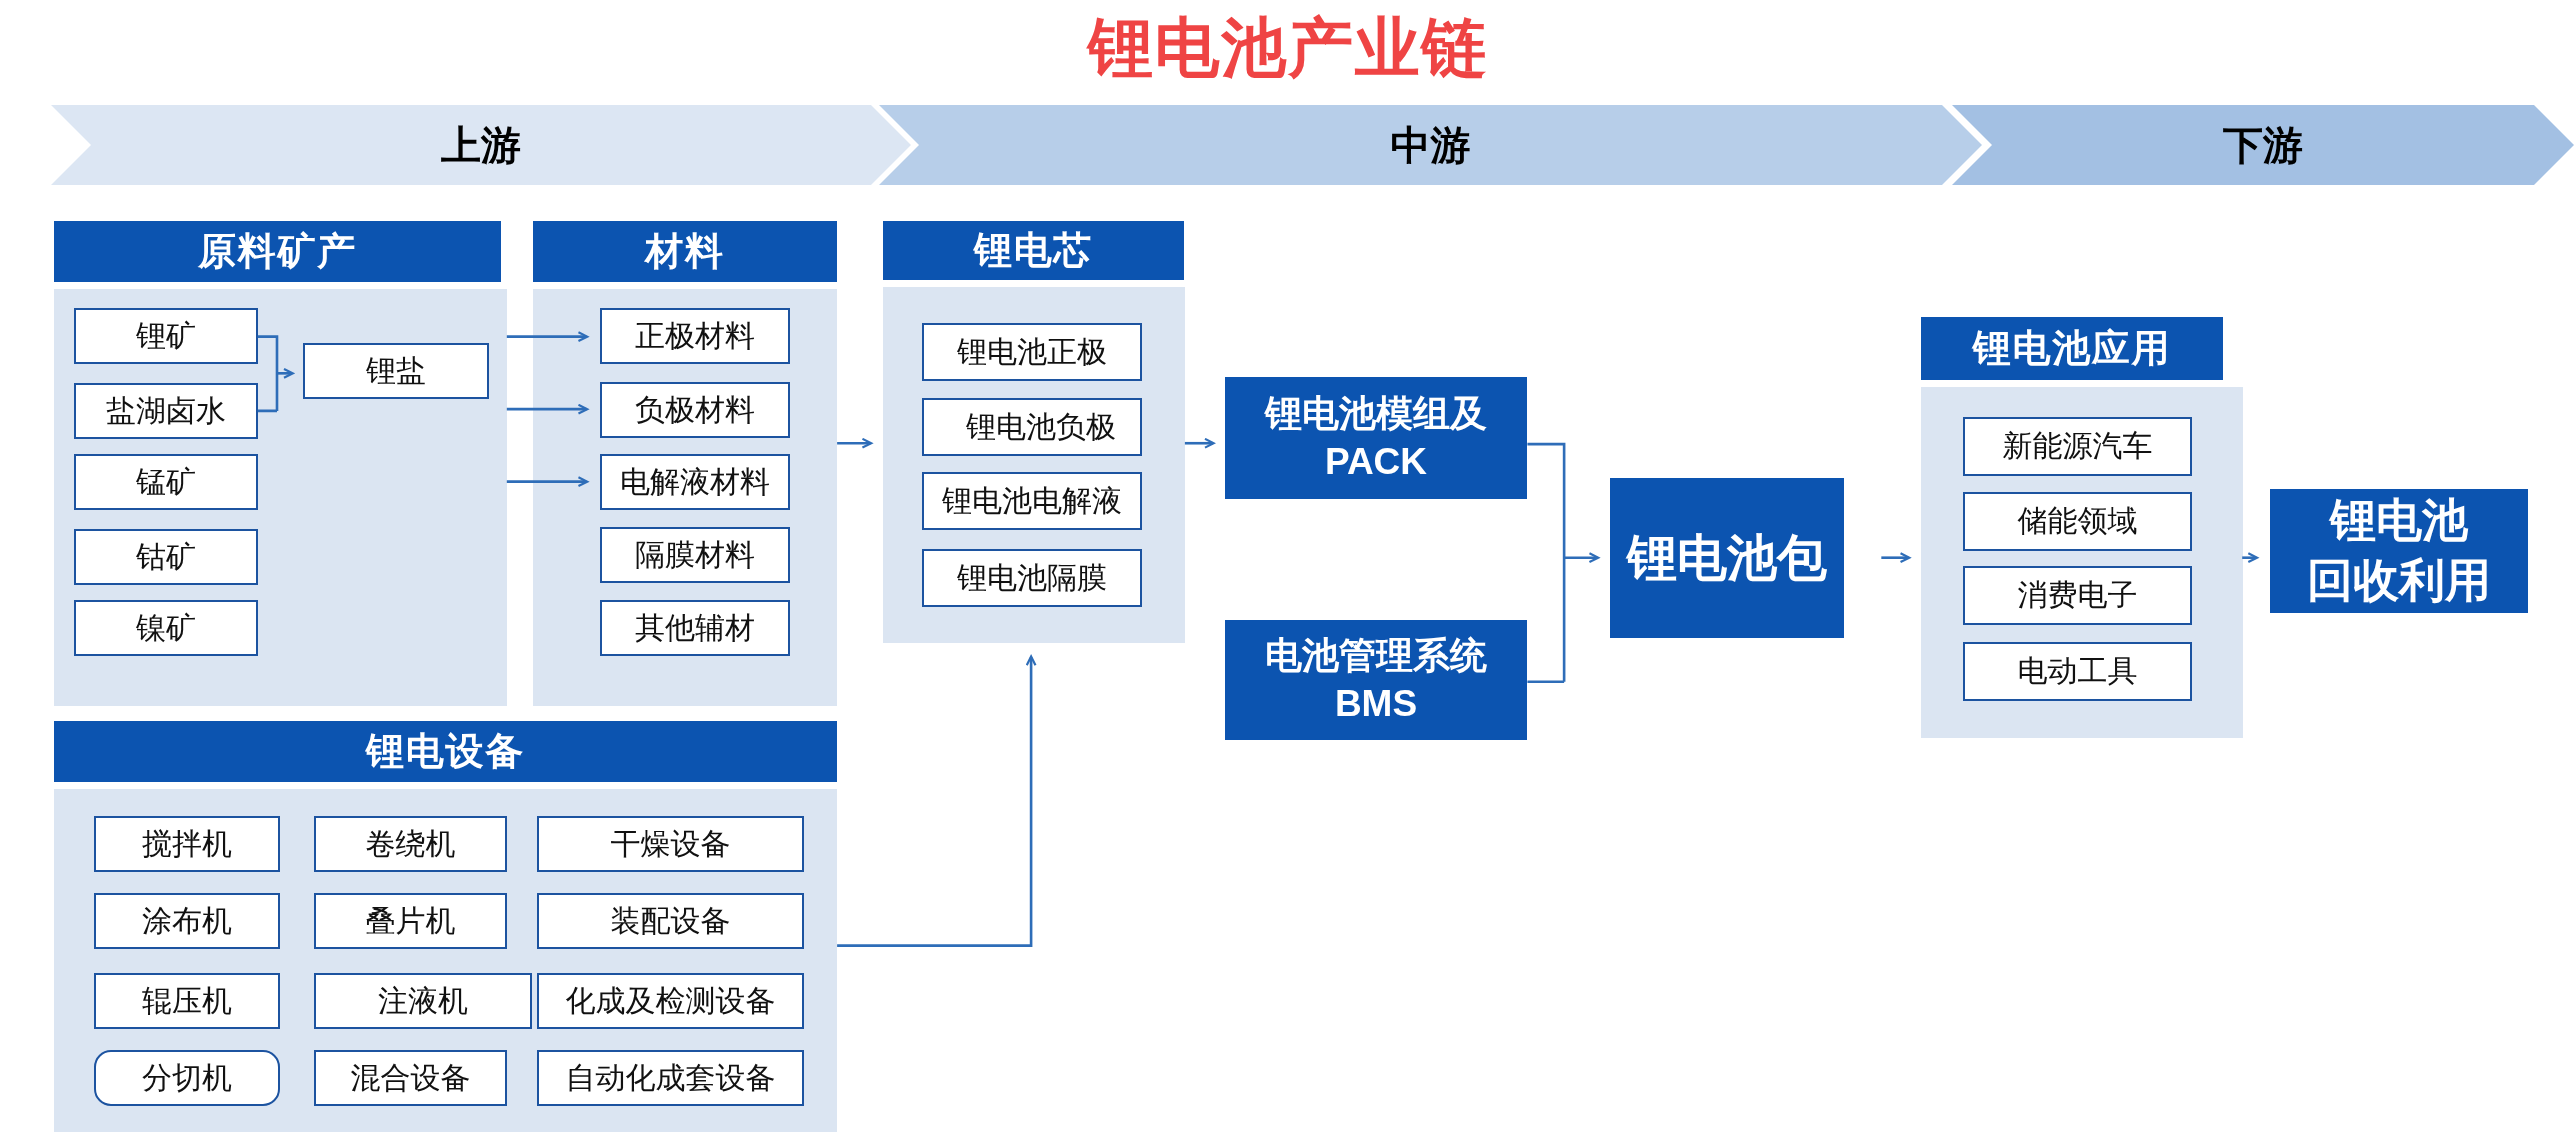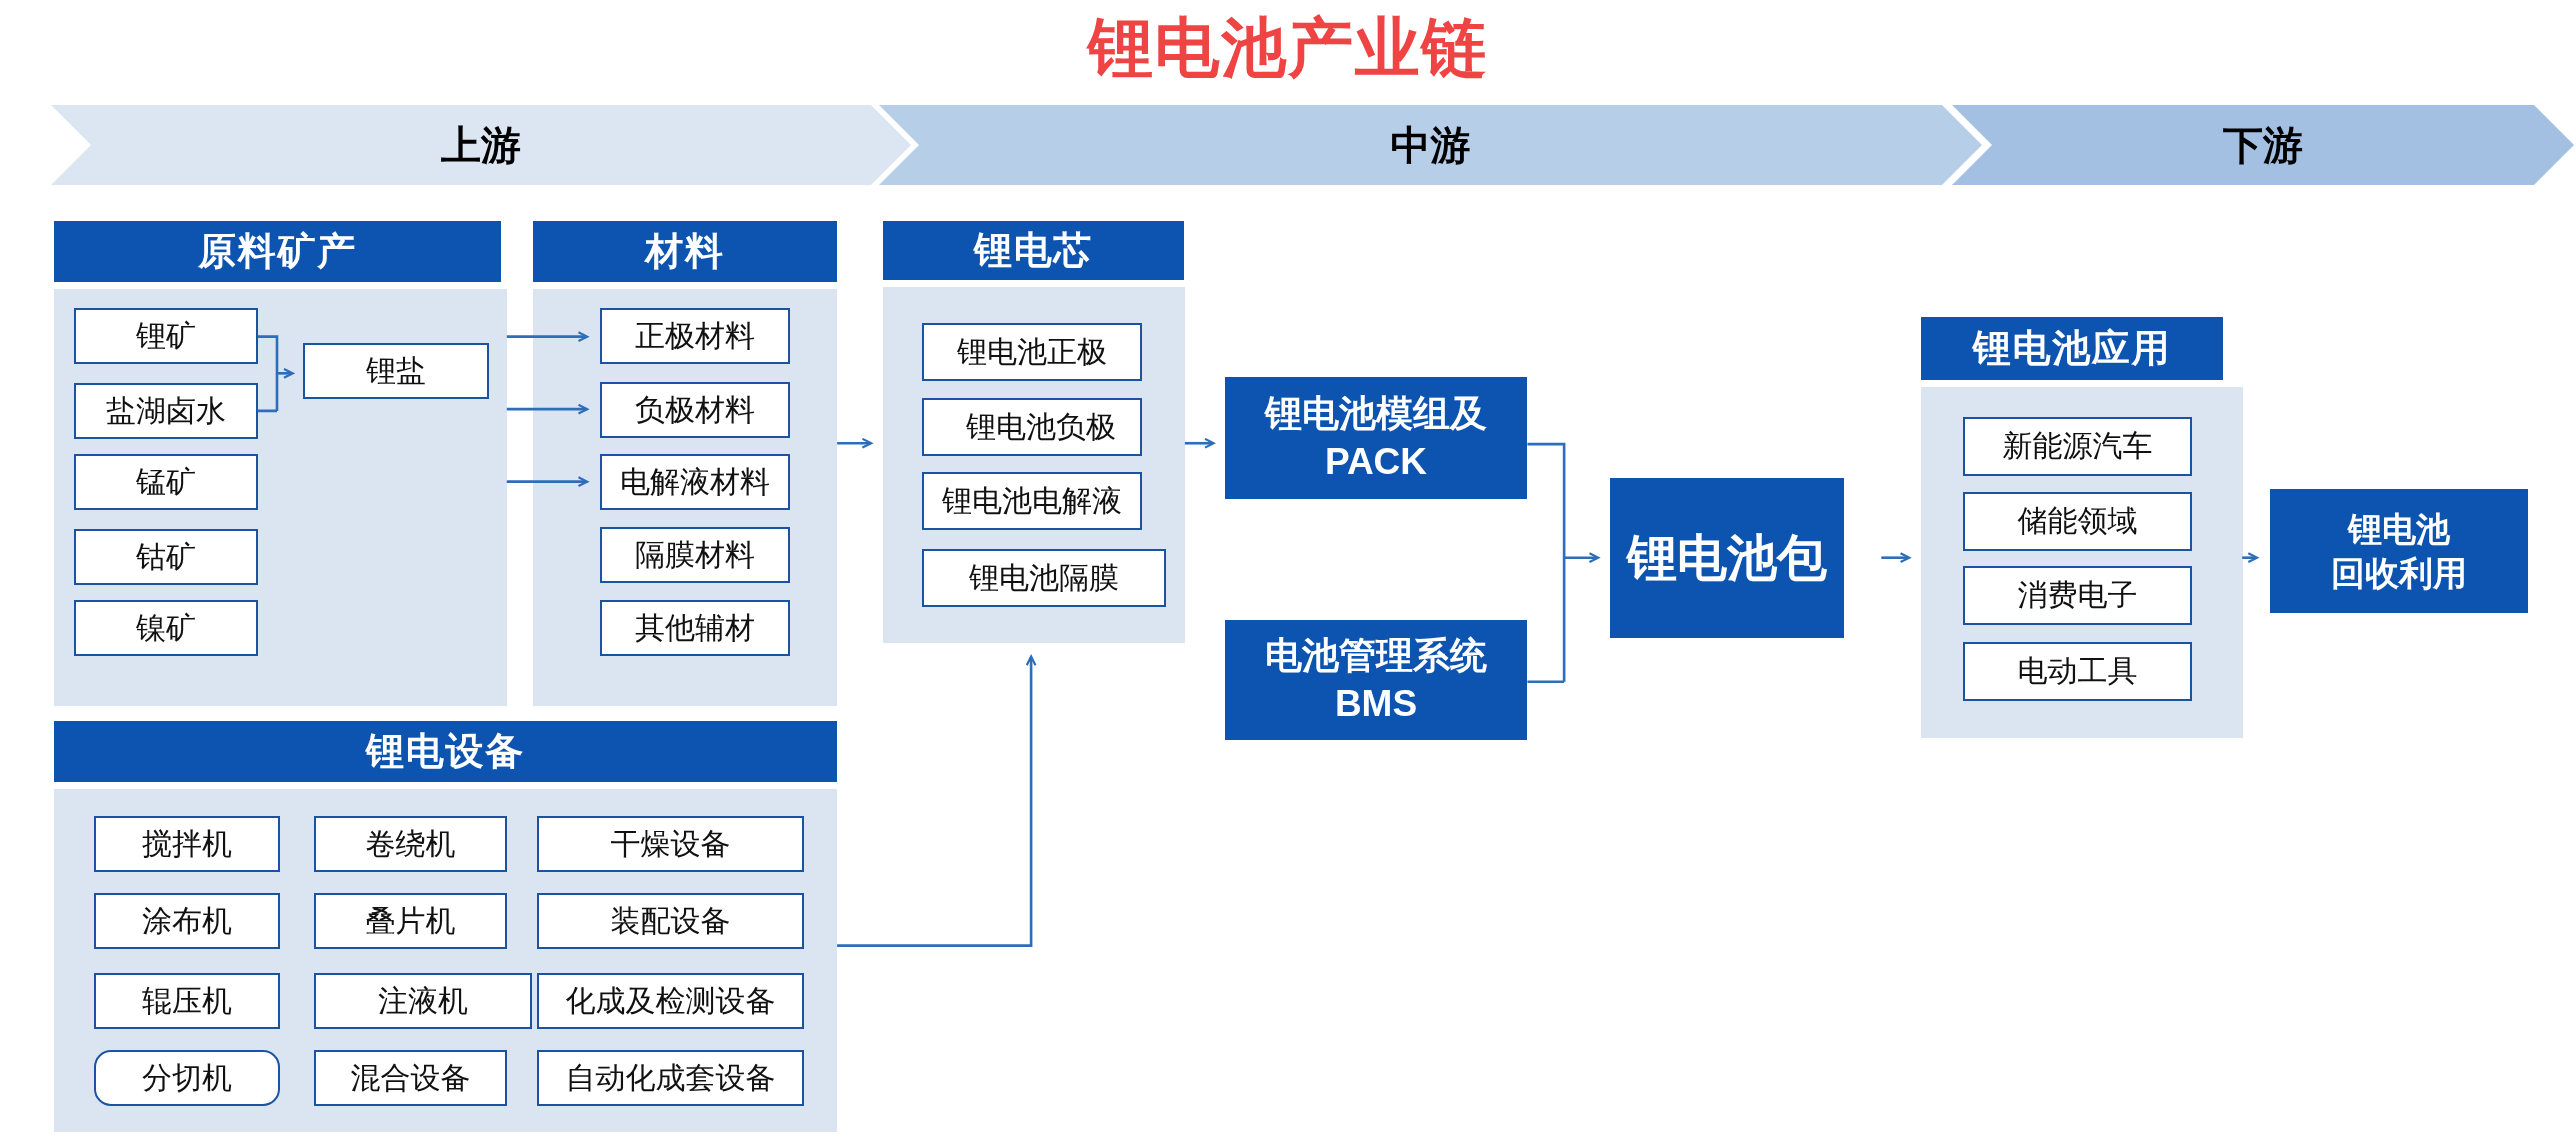--- a/index.html
+++ b/index.html
@@ -66,21 +66,21 @@
   <div class="wbox" style="left:600px;top:382px;width:190px;height:56px;">负极材料</div>
   <div class="wbox" style="left:600px;top:454px;width:190px;height:56px;">电解液材料</div>
   <div class="wbox" style="left:600px;top:527px;width:190px;height:56px;">隔膜材料</div>
   <div class="wbox" style="left:600px;top:600px;width:190px;height:56px;">其他辅材</div>
 
   <div class="hdr" style="left:883px;top:221px;width:301px;height:59px;">锂电芯</div>
   <div class="panel" style="left:883px;top:287px;width:302px;height:356px;"></div>
   <div class="wbox" style="left:922px;top:323px;width:220px;height:58px;">锂电池正极</div>
   <div class="wbox" style="left:922px;top:398px;width:220px;height:58px;padding-left:18px;">锂电池负极</div>
   <div class="wbox" style="left:922px;top:472px;width:220px;height:58px;">锂电池电解液</div>
-  <div class="wbox" style="left:922px;top:549px;width:244px;height:58px;">锂电池隔膜</div>
+  <div class="wbox" style="left:922px;top:549px;width:220px;height:58px;">锂电池隔膜</div>
 
   <div class="hdr" style="left:54px;top:721px;width:783px;height:61px;">锂电设备</div>
   <div class="panel" style="left:54px;top:789px;width:783px;height:343px;"></div>
   <div class="wbox" style="left:94px;top:816px;width:186px;height:56px;">搅拌机</div>
   <div class="wbox" style="left:314px;top:816px;width:193px;height:56px;">卷绕机</div>
   <div class="wbox" style="left:537px;top:816px;width:267px;height:56px;">干燥设备</div>
   <div class="wbox" style="left:94px;top:893px;width:186px;height:56px;">涂布机</div>
   <div class="wbox" style="left:314px;top:893px;width:193px;height:56px;">叠片机</div>
   <div class="wbox" style="left:537px;top:893px;width:267px;height:56px;">装配设备</div>
   <div class="wbox" style="left:94px;top:973px;width:186px;height:56px;">辊压机</div>
@@ -102,21 +102,21 @@
     <span>锂电池包</span>
   </div>
 
   <div class="hdr" style="left:1921px;top:317px;width:302px;height:63px;">锂电池应用</div>
   <div class="panel" style="left:1921px;top:387px;width:322px;height:351px;"></div>
   <div class="wbox" style="left:1963px;top:417px;width:229px;height:59px;">新能源汽车</div>
   <div class="wbox" style="left:1963px;top:492px;width:229px;height:59px;">储能领域</div>
   <div class="wbox" style="left:1963px;top:566px;width:229px;height:59px;">消费电子</div>
   <div class="wbox" style="left:1963px;top:642px;width:229px;height:59px;">电动工具</div>
 
-  <div class="bnode" style="left:2270px;top:489px;width:258px;height:124px;font-size:34px;">
+  <div class="bnode" style="left:2270px;top:489px;width:258px;height:124px;font-size:46px;">
     <span>锂电池</span>
     <span>回收利用</span>
   </div>
 
   <svg class="connectors" viewBox="0 0 2948 1303">
     <defs>
       <marker id="arrow" markerWidth="14" markerHeight="14" refX="10" refY="6" orient="auto" markerUnits="userSpaceOnUse">
         <path d="M1,1 L11,6 L1,11" style="stroke:#2e6db8;stroke-width:2.5;fill:none;"></path>
       </marker>
     </defs>

